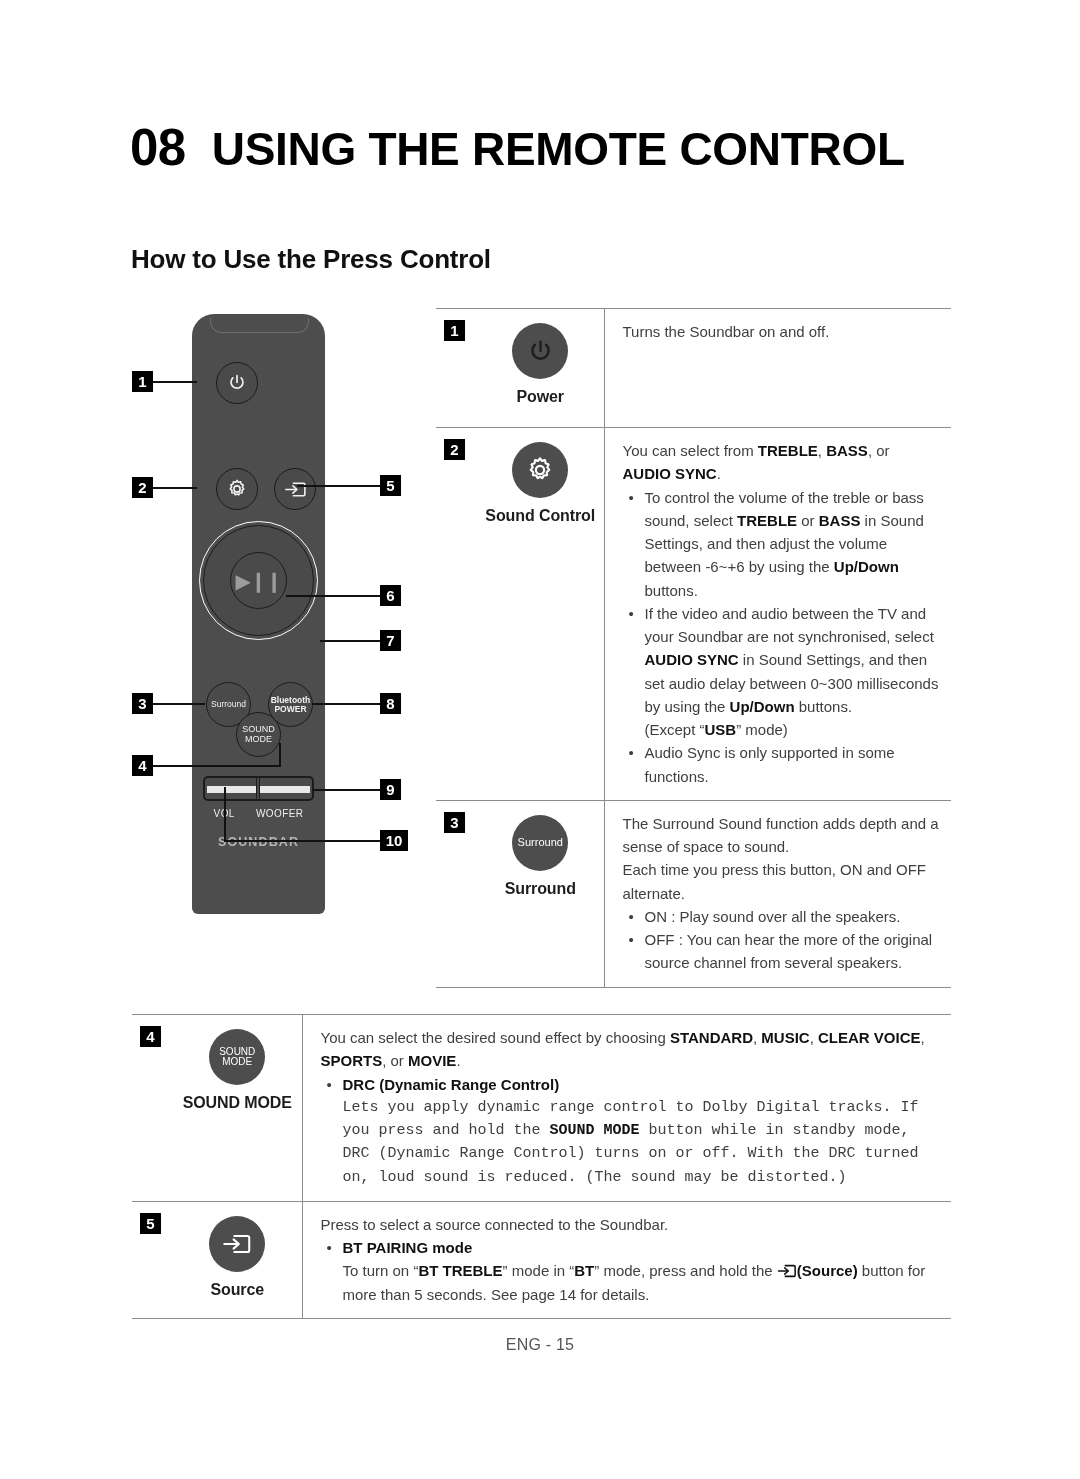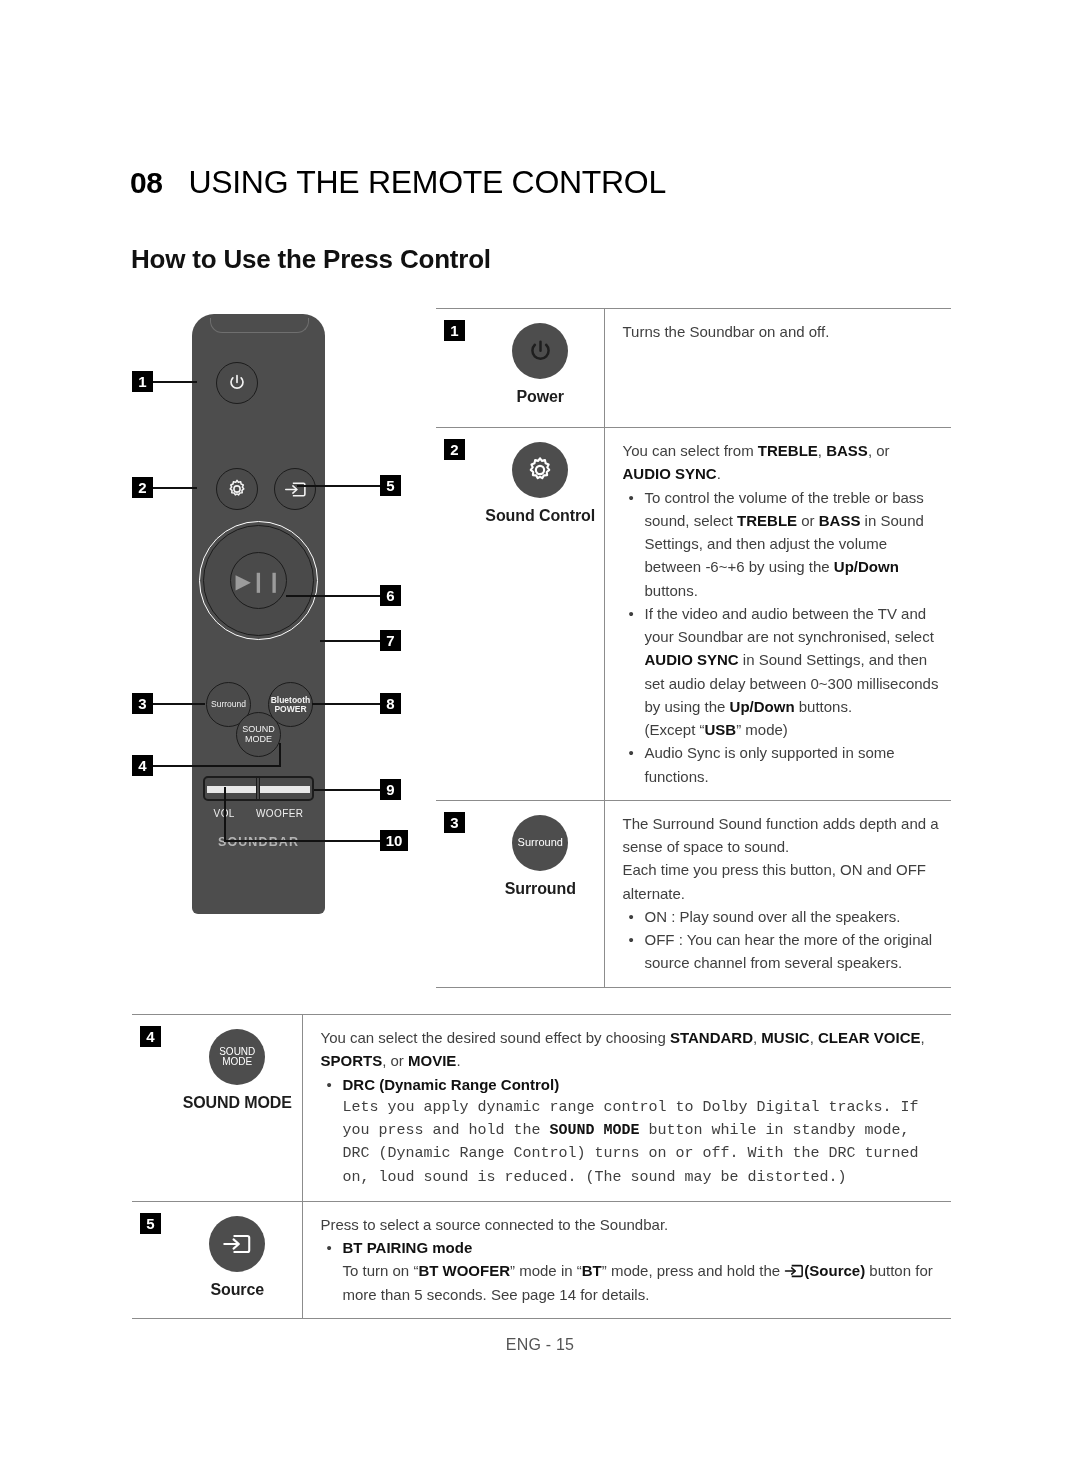--- a/index.html
+++ b/index.html
@@ -24,28 +24,27 @@
   .chapter-head {
     position: absolute;
     left: 130px;
     top: 118px;
     display: flex;
     align-items: baseline;
     gap: 26px;
     color: #000;
   }
   .chapter-num {
-    font-size: 30px;
+    font-size: 51px;
     font-weight: bold;
     letter-spacing: -0.5px;
-    margin-top: 48px;
   }
   .chapter-title {
-    font-size: 32px;
-    font-weight: normal;
+    font-size: 46px;
+    font-weight: bold;
     letter-spacing: -0.3px;
   }
   .section-title {
     position: absolute;
     left: 131px;
     top: 244px;
     font-size: 26px;
     font-weight: bold;
     color: #111;
     letter-spacing: -0.2px;
@@ -528,21 +527,21 @@
             </span>
             <div class="icon-label">Source</div>
           </div>
         </td>
         <td>
           <div class="cell-text">
             <div>Press to select a source connected to the Soundbar.</div>
             <ul class="bul">
               <li>
                 <b>BT PAIRING mode</b>
-                <span class="sub" style="padding-left:0;"><span>To turn on “</span><b>BT WOOFER</b><span>” mode in “</span><b>BT</b><span>” mode, press and hold the </span><span class="src-glyph"><svg width="20" height="16" viewBox="0 0 26 20">
+                <span class="sub" style="padding-left:0;"><span>To turn on “</span><b>BT TREBLE</b><span>” mode in “</span><b>BT</b><span>” mode, press and hold the </span><span class="src-glyph"><svg width="20" height="16" viewBox="0 0 26 20">
                         <path d="M10 3 H22 a1.6 1.6 0 0 1 1.6 1.6 V15.4 A1.6 1.6 0 0 1 22 17 H10" fill="none" stroke="#111" stroke-width="2"></path>
                         <path d="M2 10 H14" stroke="#111" stroke-width="2" stroke-linecap="round"></path>
                         <path d="M10 6 L14.6 10 L10 14" fill="none" stroke="#111" stroke-width="2" stroke-linejoin="round" stroke-linecap="round"></path>
                       </svg></span><b>(Source)</b><span> button for more than 5 seconds. See page 14 for details.</span></span>
               </li>
             </ul>
           </div>
         </td>
       </tr>
     </tbody>

